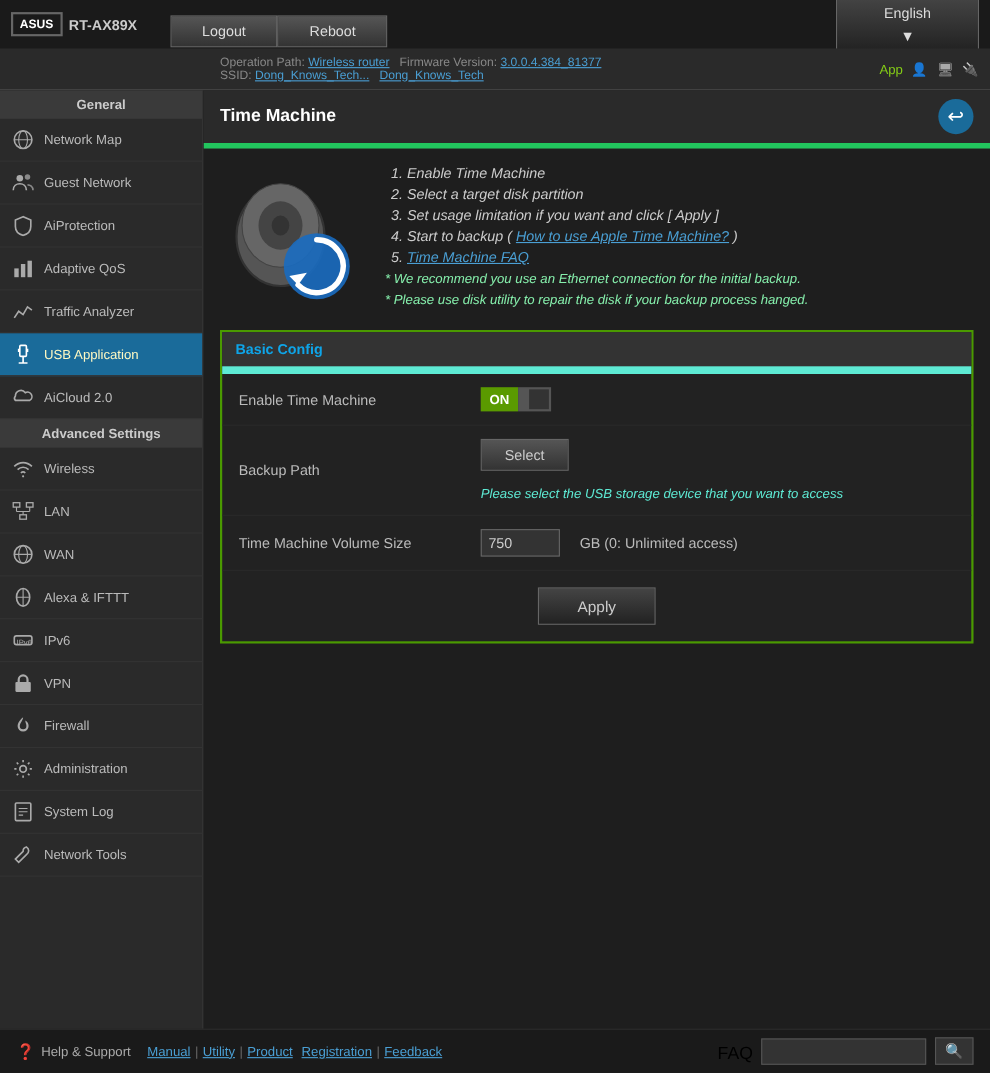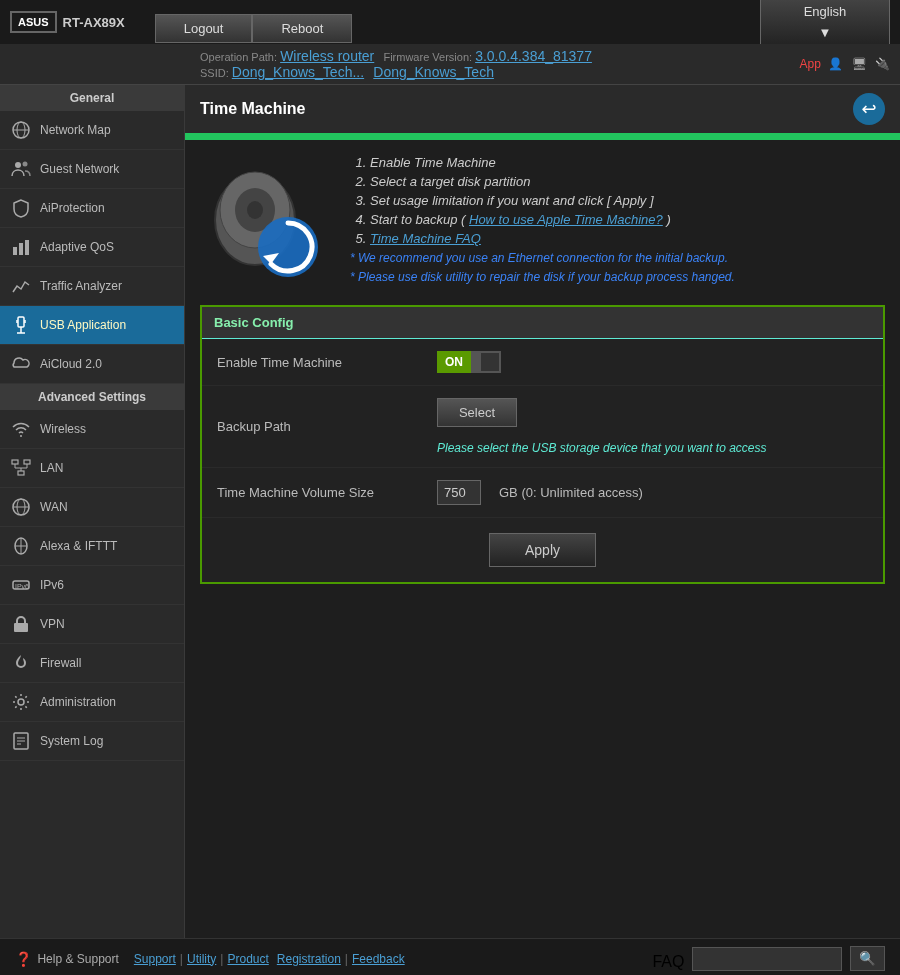--- a/index.html
+++ b/index.html
@@ -36,27 +36,27 @@
 
     
     #info-bar {
       background: #2a2a2a; border-bottom: 1px solid #444;
       padding: 4px 10px 4px 200px; min-height: 38px;
       display: flex; flex-direction: column; justify-content: center;
       position: relative;
     }
     .info-line { font-size: 11px; color: #aaa; }
     .info-line span.label { color: #888; }
-    .info-line a, .info-line span.link { color: #4a9fd4; text-decoration: underline; cursor: pointer; font-size: 14px; }
+    .info-line a, .info-line span.link { color: #4a9fd4; text-decoration: underline; cursor: pointer; font-size: 11px; }
     .info-icons {
       position: absolute; right: 10px; top: 50%; transform: translateY(-50%);
       display: flex; align-items: center; gap: 8px;
     }
     .info-icons span { color: #aaa; font-size: 12px; cursor: pointer; }
-    .info-icons .app-label { color: #ef4444; font-size: 12px; }
+    .info-icons .app-label { color: #84cc16; font-size: 12px; }
 
     
     #main-layout { display: flex; height: calc(975px - 44px - 38px - 40px); }
 
     
     #sidebar {
       width: 185px; background: #2a2a2a; border-right: 1px solid #3a3a3a;
       overflow-y: auto; flex-shrink: 0;
     }
     .sidebar-section-header {
@@ -74,50 +74,50 @@
       flex-shrink: 0;
     }
     .sidebar-icon svg { width: 20px; height: 20px; }
 
     
     #content {
       flex: 1; background: #1e1e1e; overflow-y: auto; padding: 0;
     }
 
     .page-title-bar {
-      background: #2a2a2a; border-bottom: 7px solid #22c55e;
+      background: #2a2a2a; border-bottom: 5px solid #22c55e;
       padding: 8px 15px; display: flex; align-items: center; justify-content: space-between;
     }
     .page-title { color: #fff; font-size: 16px; font-weight: bold; }
     .back-btn {
       width: 32px; height: 32px; background: #1a6b9a; border-radius: 50%;
       display: flex; align-items: center; justify-content: center; cursor: pointer;
       color: #fff; font-size: 18px;
     }
 
     .content-body { padding: 15px; }
 
     .tm-intro { display: flex; gap: 20px; margin-bottom: 20px; }
     .tm-image {
       width: 130px; height: 130px; flex-shrink: 0;
       display: flex; align-items: center; justify-content: center;
     }
     .tm-steps { flex: 1; }
     .tm-steps ol { padding-left: 20px; }
     .tm-steps li { color: #ccc; font-size: 13px; margin-bottom: 4px; font-style: italic; }
     .tm-steps li a { color: #4a9fd4; text-decoration: underline; cursor: pointer; }
-    .tm-note { color: #3b82f6; font-size: 12px; margin-top: 5px; font-style: italic; }
+    .tm-note { color: #86efac; font-size: 12px; margin-top: 5px; font-style: italic; }
 
     
     .basic-config-box {
       border: 2px solid #4a9a00; background: #222; padding: 0;
     }
     .basic-config-header {
-      background: #333; padding: 8px 12px; color: #86efac; font-size: 13px; font-weight: bold;
-      border-bottom: 1px solid #5eead4;
+      background: #333; padding: 8px 12px; color: #0ea5e9; font-size: 13px; font-weight: bold;
+      border-bottom: 7px solid #5eead4;
     }
     .config-row {
       display: flex; align-items: center; padding: 12px 15px;
       border-bottom: 1px solid #2a2a2a;
     }
     .config-label { width: 220px; color: #bbb; font-size: 13px; }
     .config-control { display: flex; align-items: center; gap: 10px; flex-direction: column; align-items: flex-start; }
 
     
     .toggle-wrapper {
@@ -139,21 +139,21 @@
     
     .select-btn {
       background: linear-gradient(to bottom, #555, #333);
       color: #ccc; border: 1px solid #666; padding: 6px 20px;
       font-size: 13px; cursor: pointer; min-width: 80px;
     }
 
     .usb-note { color: #5eead4; font-size: 12px; font-style: italic; margin-top: 4px; }
 
     .vol-input {
-      width: 44px; padding: 4px 6px; background: #333; border: 1px solid #666;
+      width: 72px; padding: 4px 6px; background: #333; border: 1px solid #666;
       color: #ccc; font-size: 13px;
     }
     .vol-label { color: #bbb; font-size: 13px; margin-left: 8px; }
 
     .apply-row {
       display: flex; justify-content: center; padding: 15px;
     }
     .apply-btn {
       background: linear-gradient(to bottom, #444, #222);
       color: #ccc; border: 1px solid #666; padding: 8px 35px;
@@ -382,20 +382,28 @@
     <div class="sidebar-item">
       <div class="sidebar-icon">
         <svg viewBox="0 0 20 20" fill="#aaa">
             <rect x="3" y="2" width="14" height="16" rx="1" fill="none" stroke="#aaa" stroke-width="1.5"></rect>
             <line x1="6" y1="7" x2="14" y2="7" stroke="#aaa" stroke-width="1"></line>
             <line x1="6" y1="10" x2="14" y2="10" stroke="#aaa" stroke-width="1"></line>
             <line x1="6" y1="13" x2="10" y2="13" stroke="#aaa" stroke-width="1"></line>
           </svg>
       </div>
       <span>System Log</span>
+    </div>
+    <div class="sidebar-item">
+      <div class="sidebar-icon">
+        <svg viewBox="0 0 20 20" fill="#aaa">
+            <path d="M13 3a4 4 0 0 1 0 7l-7 7-3-3 7-7a4 4 0 0 1 3-4z" fill="none" stroke="#aaa" stroke-width="1.5"></path>
+          </svg>
+      </div>
+      <span>Network Tools</span>
     </div>
   </div>
 
   <div id="content">
 
     <div class="page-title-bar">
       <span class="page-title">Time Machine</span>
       <div class="back-btn">↩</div>
     </div>
 
@@ -466,21 +474,21 @@
     </div>
   </div>
 </div>
 
 <div id="footer">
   <div class="footer-help">
     <span class="footer-help-icon">❓</span>
     <span>Help &amp; Support</span>
   </div>
   <div class="footer-links">
-    <a>Support</a>
+    <a>Manual</a>
     <span> | </span>
     <a>Utility</a>
     <span> | </span>
     <a>Product</a>
     <span><br></span>
     <a>Registration</a>
     <span> | </span>
     <a>Feedback</a>
   </div>
   <div class="footer-faq">

